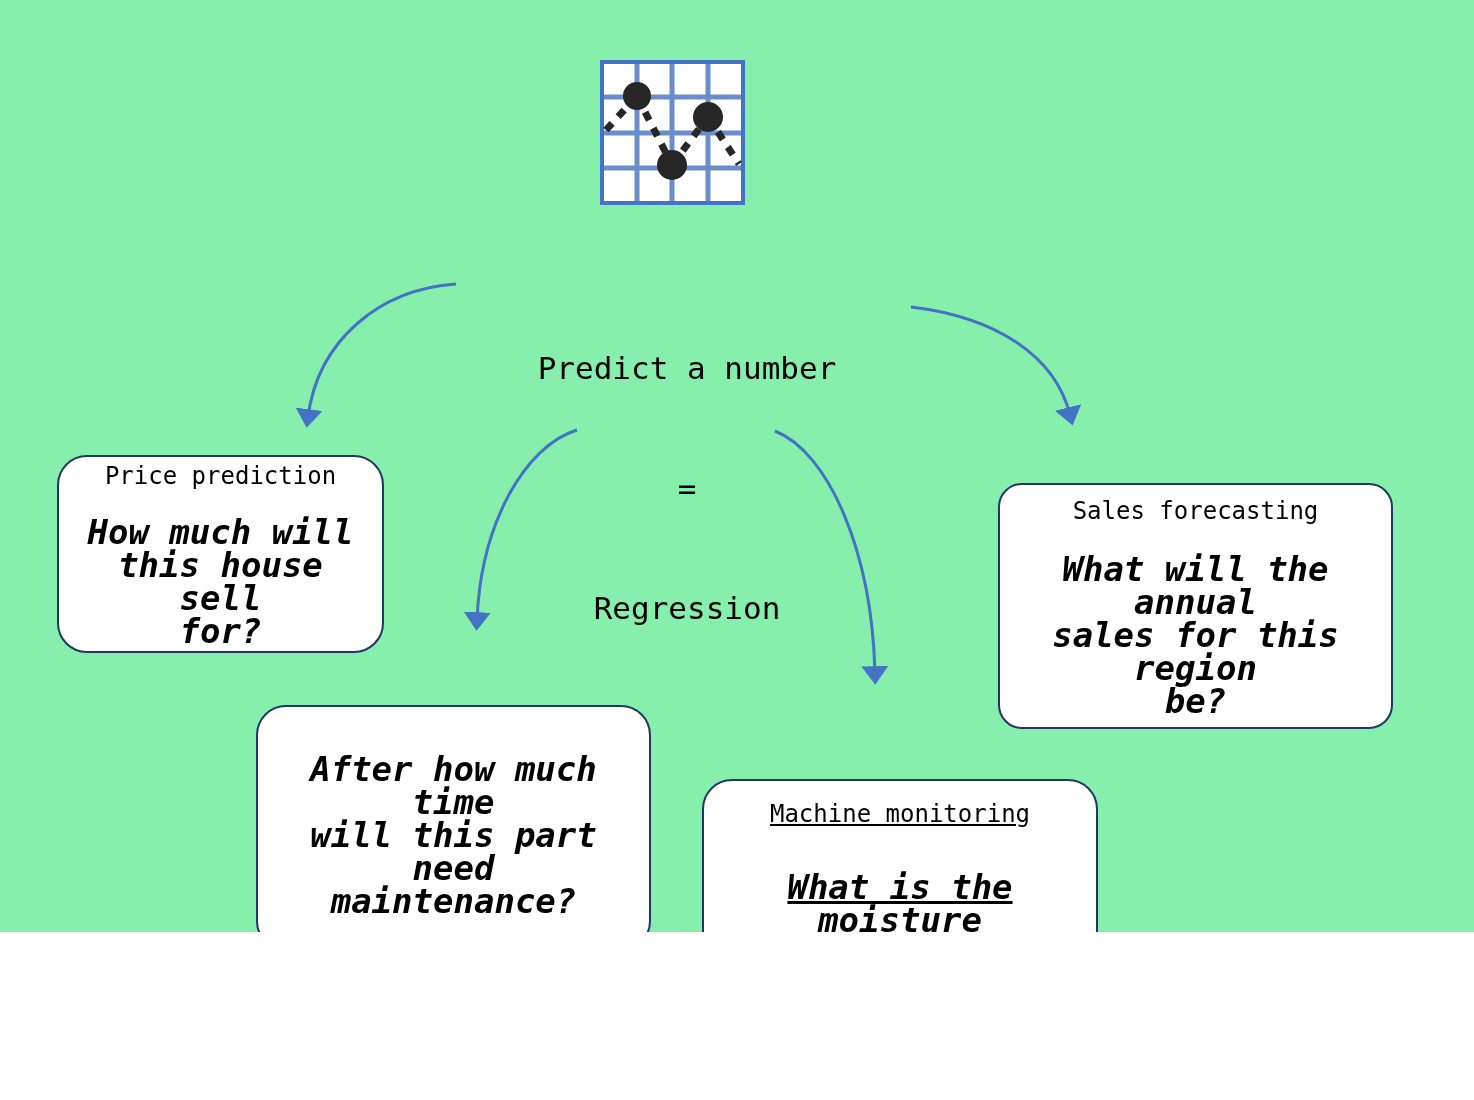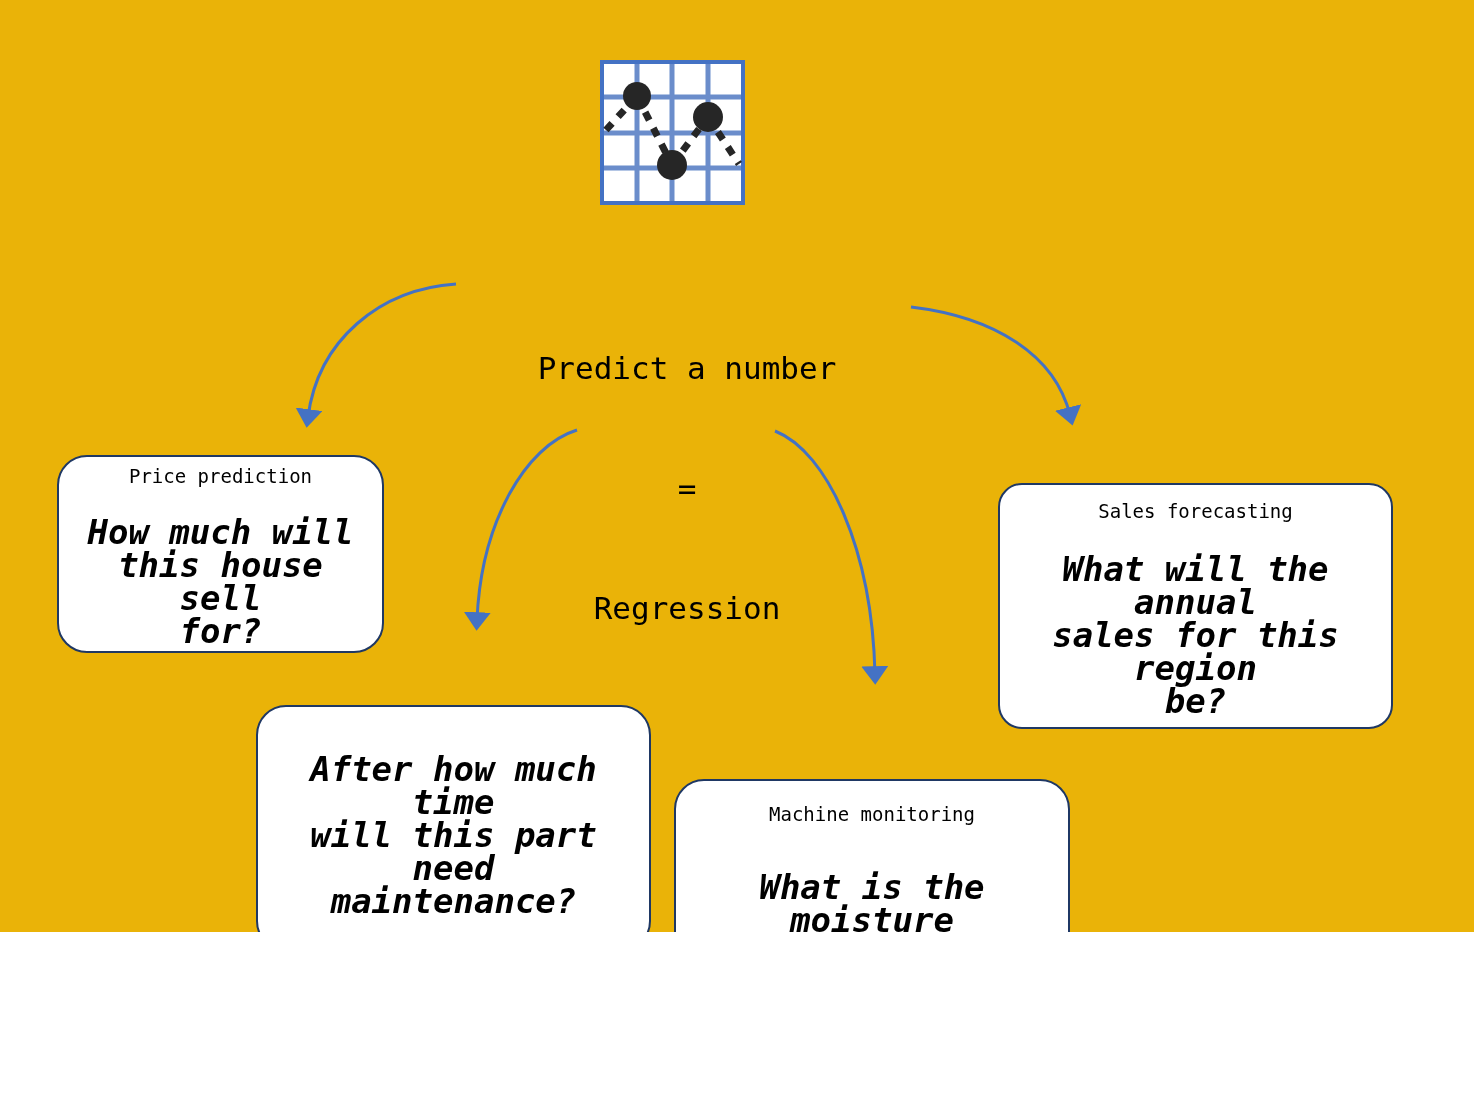--- a/index.html
+++ b/index.html
@@ -9,21 +9,21 @@
   }
   body {
     font-family: "DejaVu Sans Mono", monospace;
     color: #000000;
   }
   #canvas {
     position: relative;
     width: 1474px;
     height: 932px;
     overflow: hidden;
-    background: #eab308;
+    background: #86efac;
   }
 
   
   #arrow-layer {
     position: absolute;
     left: 0;
     top: 0;
     width: 1474px;
     height: 1100px;
     pointer-events: none;
@@ -60,40 +60,40 @@
     background: #ffffff;
     border: 2px solid #1F3864;
     border-radius: 30px;
     display: flex;
     flex-direction: column;
     align-items: center;
     justify-content: center;
     padding: 10px 14px;
   }
   .node-title {
-    font-size: 19px;
+    font-size: 24px;
     line-height: 32px;
     text-align: right;
     color: #000000;
     white-space: pre-line;
   }
   .node-desc {
     margin-top: 26px;
     font-size: 34px;
     line-height: 33px;
     font-style: italic;
     font-weight: bold;
     text-align: center;
     color: #000000;
     white-space: pre-line;
   }
 
   #box-price       { left: 57px;   top: 455px; width: 327px; height: 198px; }
   #box-maintenance { left: 256px;  top: 705px; width: 395px; height: 246px; }
-  #box-machine     { left: 674px;  top: 779px; width: 396px; height: 242px; }
+  #box-machine     { left: 702px;  top: 779px; width: 396px; height: 242px; text-decoration: underline; }
   #box-sales       { left: 998px;  top: 483px; width: 395px; height: 246px; border-radius: 24px; }
 
   #box-price .node-desc       { margin-top: 24px; }
   #box-maintenance .node-desc { margin-top: 15px; }
   #box-machine .node-desc     { margin-top: 41px; }
   #box-sales .node-desc       { margin-top: 26px; }
 </style>
 </head>
 <body>
 

